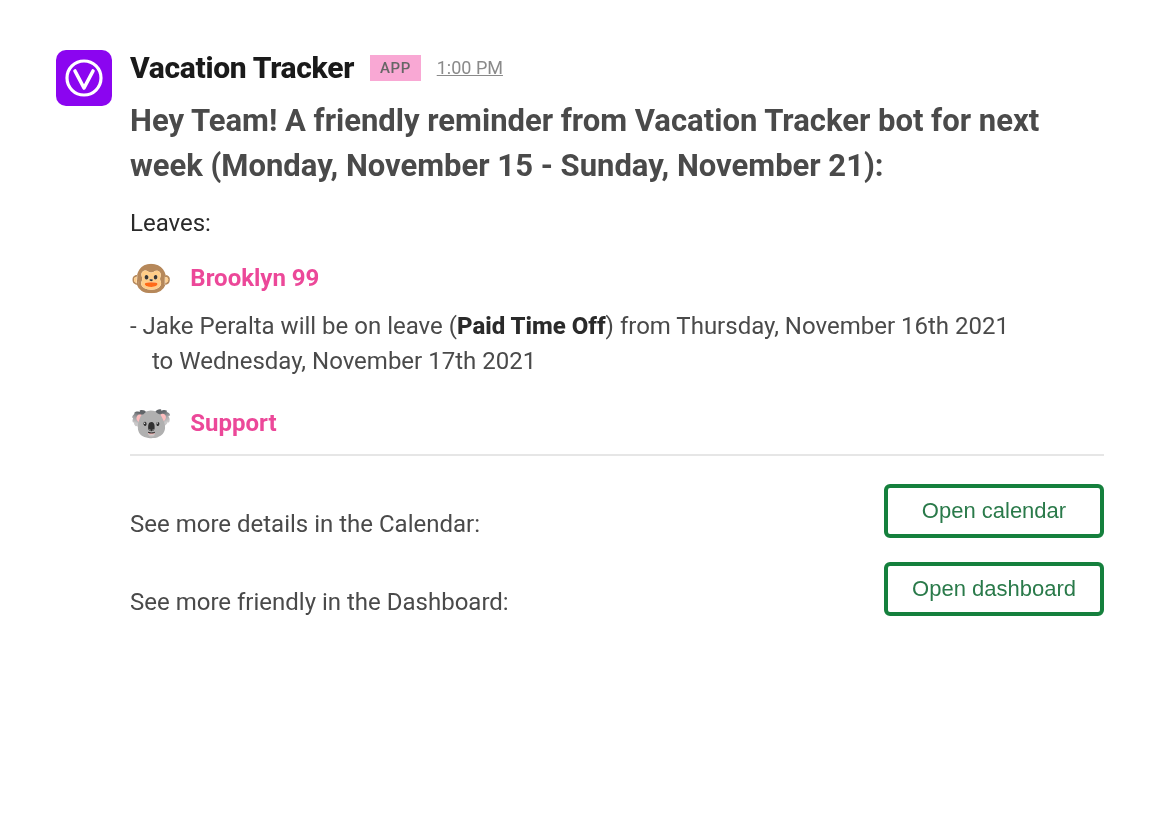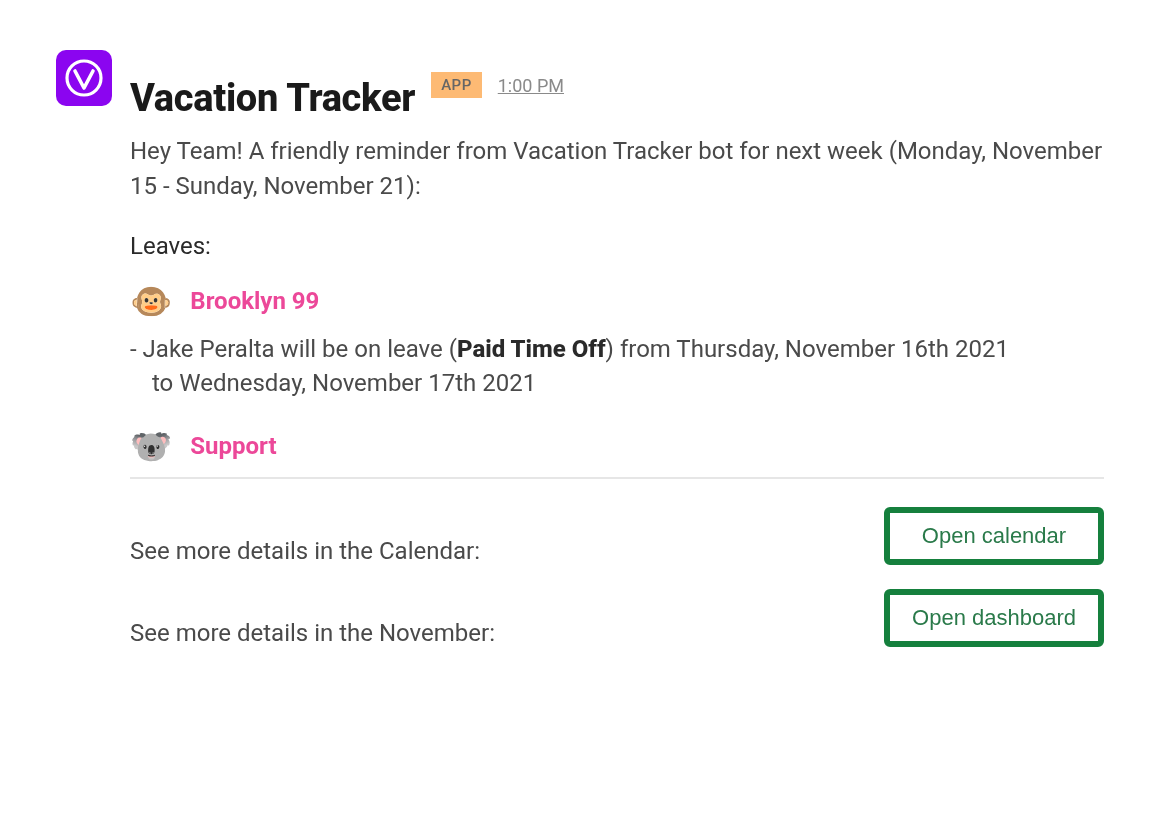--- a/index.html
+++ b/index.html
@@ -38,44 +38,44 @@
       flex: 1;
       min-width: 0;
     }
     .header-line {
       display: flex;
       align-items: center;
       gap: 16px;
       margin-bottom: 14px;
     }
     .app-name {
-      font-size: 38px;
+      font-size: 30px;
       font-weight: 800;
       color: #1a1a1a;
       letter-spacing: -0.3px;
-      margin-top: 26px;
     }
     .app-badge {
-      background: #fdba74;
+      background: #f9a8d4;
       color: #666;
       font-size: 15px;
       font-weight: 500;
       padding: 4px 10px;
       letter-spacing: 0.5px;
     }
     .timestamp {
       color: #8a8a8a;
       font-size: 18px;
       text-decoration: underline;
     }
     .intro {
-      font-size: 24px;
+      font-size: 31px;
       line-height: 1.45;
       color: #4a4a4a;
-      margin-bottom: 28px;
+      margin-bottom: 20px;
+      font-weight: bold;
     }
     .section-title {
       font-size: 24px;
       font-weight: 400;
       color: #2a2a2a;
       margin-bottom: 24px;
     }
     .team-header {
       display: flex;
       align-items: center;
@@ -115,21 +115,21 @@
       justify-content: space-between;
       align-items: flex-end;
       margin-bottom: 24px;
       gap: 16px;
     }
     .action-label {
       font-size: 24px;
       color: #4a4a4a;
     }
     .action-button {
-      border: 6px solid #15803d;
+      border: 4px solid #15803d;
       background: #ffffff;
       color: #2a7a4a;
       font-size: 22px;
       font-weight: 500;
       padding: 10px 22px;
       border-radius: 6px;
       cursor: pointer;
       min-width: 220px;
       text-align: center;
     }
@@ -171,17 +171,17 @@
     </div>
 
     <hr class="divider">
 
     <div class="action-row">
       <span class="action-label">See more details in the Calendar:</span>
       <button class="action-button">Open calendar</button>
     </div>
 
     <div class="action-row">
-      <span class="action-label">See more details in the November:</span>
+      <span class="action-label">See more friendly in the Dashboard:</span>
       <button class="action-button">Open dashboard</button>
     </div>
   </div>
 </div>
 
 </body></html>

